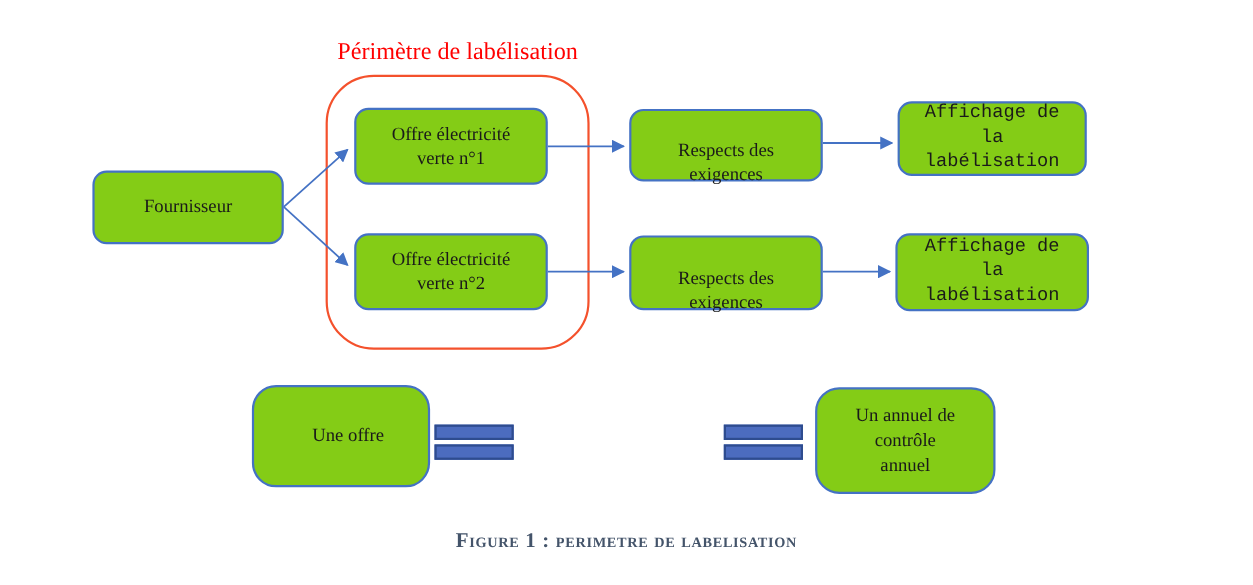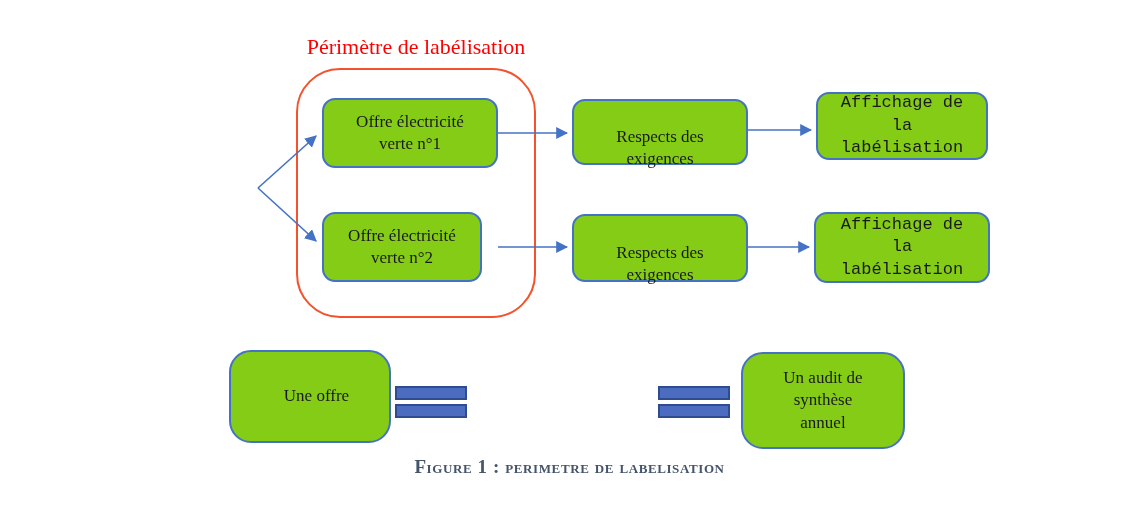--- a/index.html
+++ b/index.html
@@ -54,32 +54,32 @@
     display:flex;flex-direction:column;gap:4px;
   }
   .equals .bar{
     box-sizing:border-box;
     width:72px;height:14px;
     background:var(--equals-fill);
     border:2px solid var(--equals-border);
   }
   .caption{
     position:absolute;
-    left:0;top:456px;width:1139px;
+    left:0;top:481px;width:1139px;
     text-align:center;
     font-weight:bold;
     font-variant:small-caps;
     letter-spacing:0.6px;
     font-size:19px;
     color:var(--caption);
   }
   
   .n-fournisseur{left:84px;top:155px;width:174px;height:67px;}
   .n-offre1{left:322px;top:98px;width:176px;height:70px;}
-  .n-offre2{left:322px;top:212px;width:160px;height:70px;}
+  .n-offre2{left:322px;top:212px;width:176px;height:70px;}
   .n-respects1{left:572px;top:99px;width:176px;height:66px;}
   .n-respects2{left:572px;top:214px;width:176px;height:68px;}
   .n-affichage1{left:816px;top:92px;width:172px;height:68px;}
   .n-affichage2{left:814px;top:212px;width:176px;height:71px;}
   .n-offre1 .lbl,.n-offre2 .lbl{max-width:140px;}
   .n-respects1 .lbl,.n-respects2 .lbl{max-width:120px;margin-top:32px;}
   .n-affichage1 .lbl,.n-affichage2 .lbl{max-width:132px;font-family:Liberation Mono, monospace;}
   .n-une-offre{left:229px;top:350px;width:162px;height:93px;border-radius:22px;padding-left:13px;}
   .n-fichier{left:490px;top:350px;width:162px;height:93px;border-radius:22px;}
   .n-audit{left:741px;top:352px;width:164px;height:97px;border-radius:22px;}
@@ -104,20 +104,23 @@
       </marker>
     </defs>
     <line x1="258" y1="188" x2="316" y2="136" marker-end="url(#ah)"></line>
     <line x1="258" y1="188" x2="316" y2="241" marker-end="url(#ah)"></line>
     <line x1="498" y1="133" x2="567" y2="133" marker-end="url(#ah)"></line>
     <line x1="498" y1="247" x2="567" y2="247" marker-end="url(#ah)"></line>
     <line x1="748" y1="130" x2="811" y2="130" marker-end="url(#ah)"></line>
     <line x1="748" y1="247" x2="809" y2="247" marker-end="url(#ah)"></line>
   </svg>
 
+  <div class="node n-fournisseur">
+    <span class="lbl">Fournisseur</span>
+  </div>
 
   <div class="node n-offre1">
     <span class="lbl">Offre électricité verte n°1</span>
   </div>
   <div class="node n-offre2">
     <span class="lbl">Offre électricité verte n°2</span>
   </div>
 
   <div class="node n-respects1">
     <span class="lbl">Respects des exigences</span>
@@ -142,18 +145,18 @@
     <div class="bar"></div>
   </div>
 
 
   <div class="equals eq2">
     <div class="bar"></div>
     <div class="bar"></div>
   </div>
 
   <div class="node n-audit">
-    <span class="lbl">Un audit de synthèse annuel</span>
+    <span class="lbl">Un annuel de contrôle annuel</span>
   </div>
 
   <div class="caption">Figure 1 : perimetre de labelisation</div>
 
 </div>
 
 </body></html>

